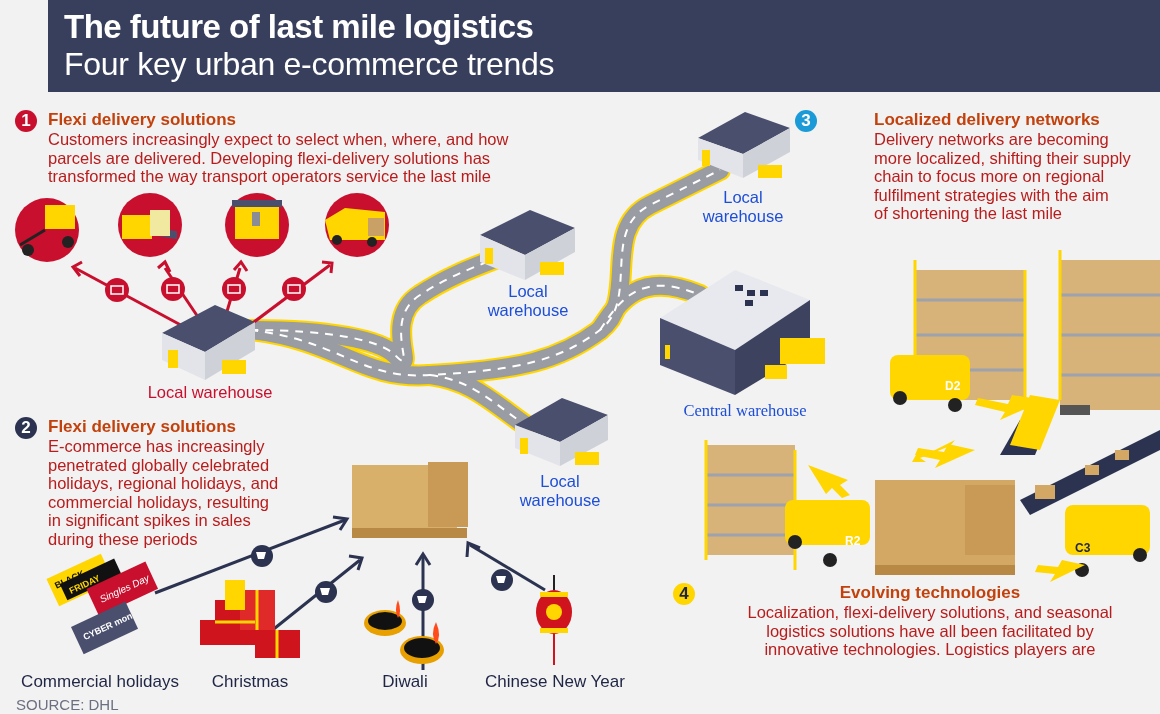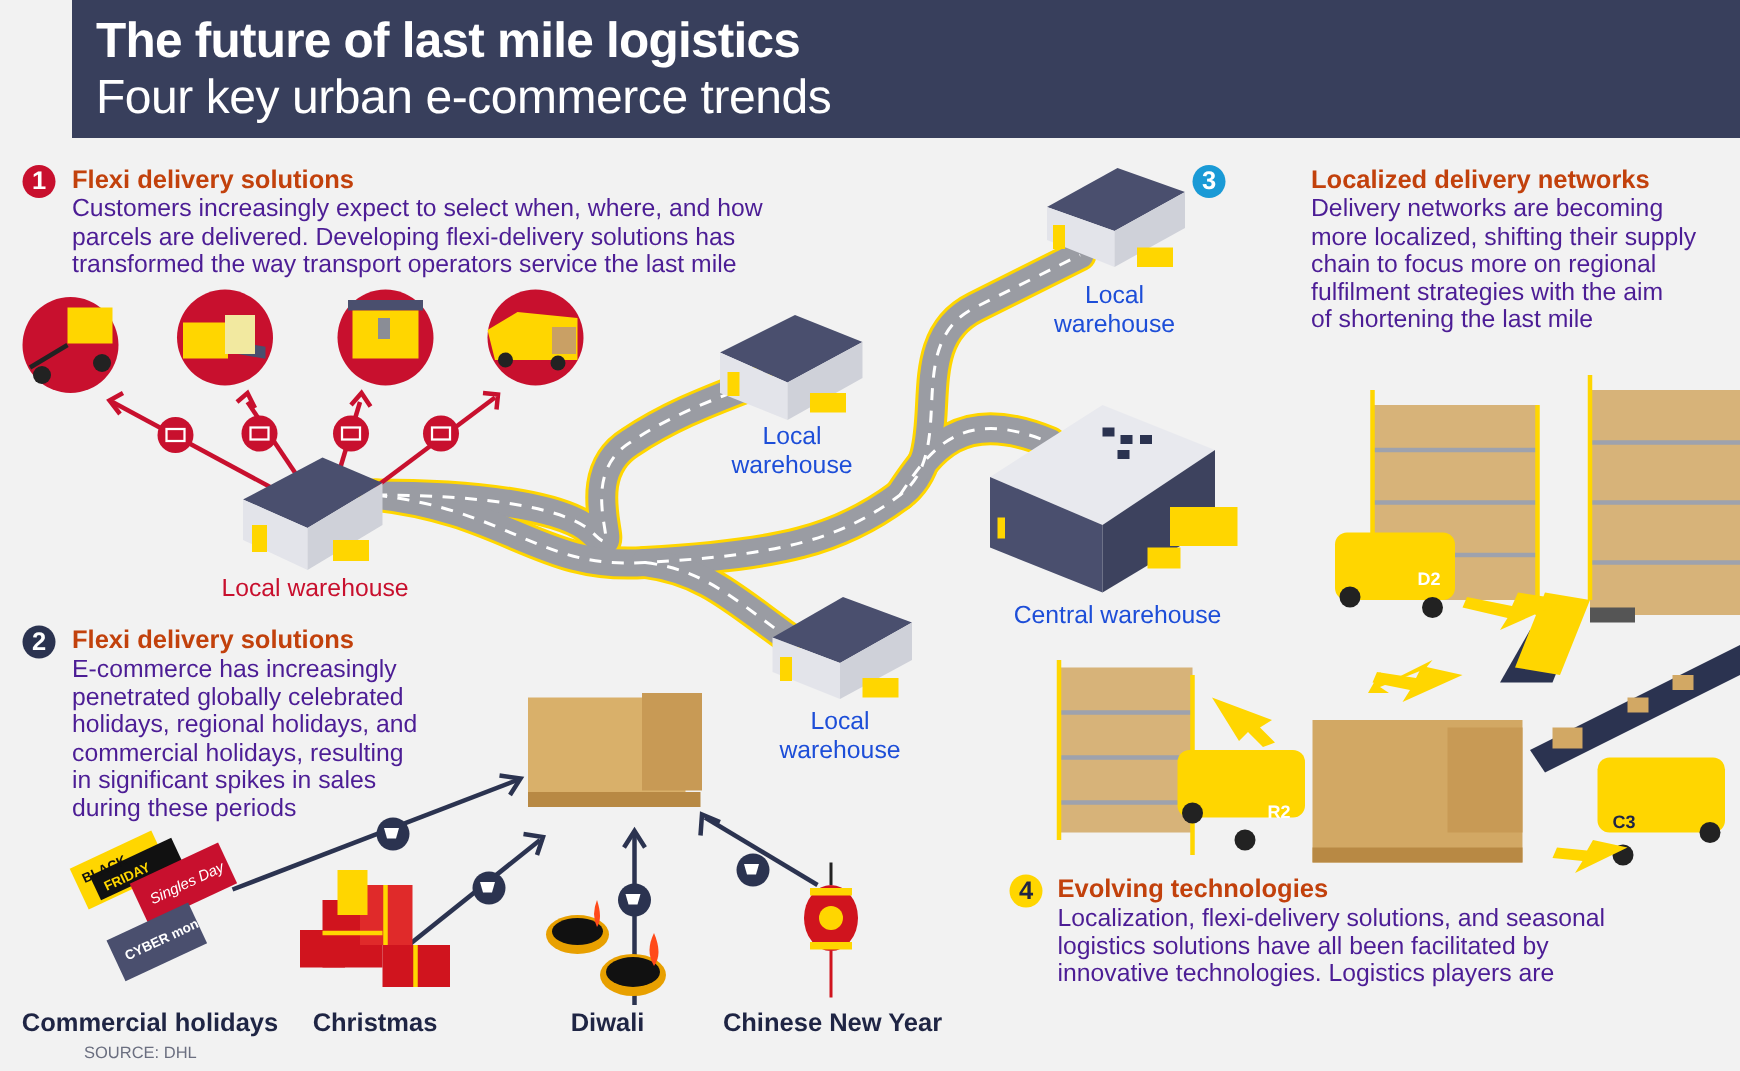--- a/index.html
+++ b/index.html
@@ -5,26 +5,26 @@
   html, body { margin:0; padding:0; }
   body { width:1160px; height:714px; background:#f2f2f2; position:relative; overflow:hidden;
          font-family:"Liberation Sans", sans-serif; color:#1f2544; }
   .header { position:absolute; left:0; top:0; width:1160px; height:92px; background:#383f5c;margin-left:48px; }
   .title { position:absolute; left:16px; top:8px; font-size:33px; font-weight:bold; color:#fff; letter-spacing:-0.5px; }
   .subtitle { position:absolute; left:16px; top:46px; font-size:32px; color:#fff; font-weight:normal; letter-spacing:-0.3px; }
   .section { position:absolute; }
   .badge { position:absolute; width:22px; height:22px; border-radius:50%; color:#fff; font-weight:bold; font-size:17px;
            text-align:center; line-height:22px; }
   .sec-head { font-size:17px; font-weight:bold; color:#c2410c; line-height:20px; }
-  .sec-body { font-size:16.5px; color:#4c1d95; line-height:18.5px; }
+  .sec-body { font-size:16.5px; color:#b91c1c; line-height:18.5px; }
   .label { position:absolute; font-size:16.5px; line-height:19px; text-align:center; }
   .label.red { color:#c8102e; }
   .label.blue { color:#1d4ed8; }
-  .label.dark { color:#1f2544; font-weight:bold; font-size:17px; }
-  .source { position:absolute; left:16px; top:696px; font-size:11px; color:#6b6f80;margin-left:40px; }
+  .label.dark { color:#1f2544; font-weight:normal; font-size:17px; }
+  .source { position:absolute; left:16px; top:696px; font-size:15px; color:#6b6f80; }
   svg { position:absolute; left:0; top:0; }
 </style>
 </head>
 <body>
 
 <div class="header">
   <div class="title">The future of last mile logistics</div>
   <div class="subtitle">Four key urban e-commerce trends</div>
 </div>
 
@@ -321,21 +321,21 @@
   <div class="sec-body">
     <div>Delivery networks are becoming</div>
     <div>more localized, shifting their supply</div>
     <div>chain to focus more on regional</div>
     <div>fulfilment strategies with the aim</div>
     <div>of shortening the last mile</div>
   </div>
 </div>
 
 <div class="badge" style="left:673px;top:583px;background:#ffd600;color:#1f2544;">4</div>
-<div class="section" style="left:705px;top:583px;width:450px;">
+<div class="section" style="left:705px;top:583px;width:450px;text-align:center;">
   <div class="sec-head">Evolving technologies</div>
   <div class="sec-body">
     <div>Localization, flexi-delivery solutions, and seasonal</div>
     <div>logistics solutions have all been facilitated by</div>
     <div>innovative technologies. Logistics players are</div>
   </div>
 </div>
 
 <div class="label red" style="left:140px;top:383px;width:140px;">Local warehouse</div>
 <div class="label blue" style="left:478px;top:282px;width:100px;">
@@ -343,20 +343,20 @@
   <div>warehouse</div>
 </div>
 <div class="label blue" style="left:693px;top:188px;width:100px;">
   <div>Local</div>
   <div>warehouse</div>
 </div>
 <div class="label blue" style="left:510px;top:472px;width:100px;">
   <div>Local</div>
   <div>warehouse</div>
 </div>
-<div class="label blue" style="left:665px;top:401px;width:160px;">Central warehouse</div>
+<div class="label blue" style="left:665px;top:401px;width:160px;font-family:Liberation Serif, serif;">Central warehouse</div>
 
 <div class="label dark" style="left:10px;top:672px;width:180px;">Commercial holidays</div>
 <div class="label dark" style="left:200px;top:672px;width:100px;">Christmas</div>
 <div class="label dark" style="left:370px;top:672px;width:70px;">Diwali</div>
 <div class="label dark" style="left:475px;top:672px;width:160px;">Chinese New Year</div>
 
 <div class="source">SOURCE: DHL</div>
 
 </body></html>

